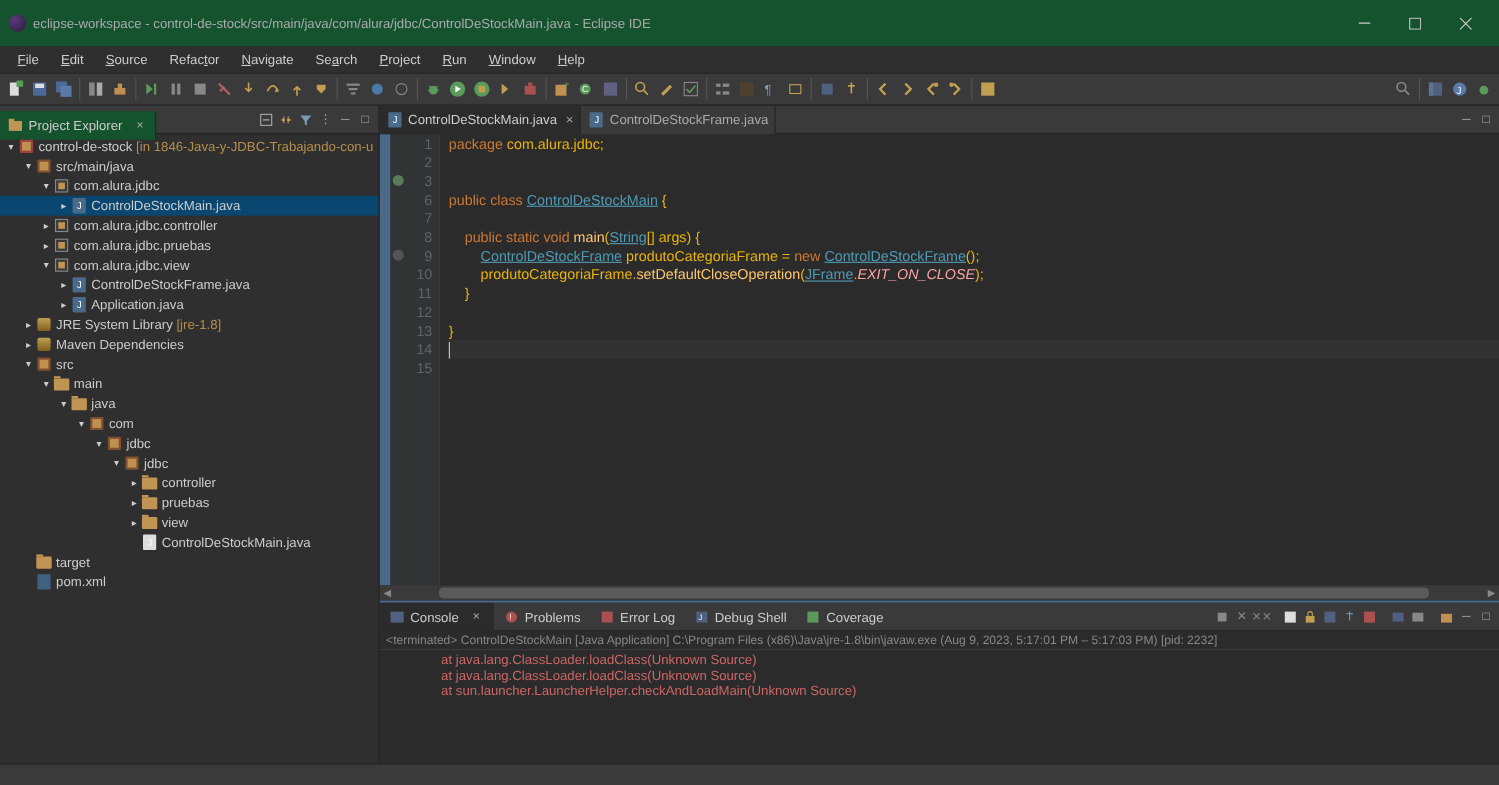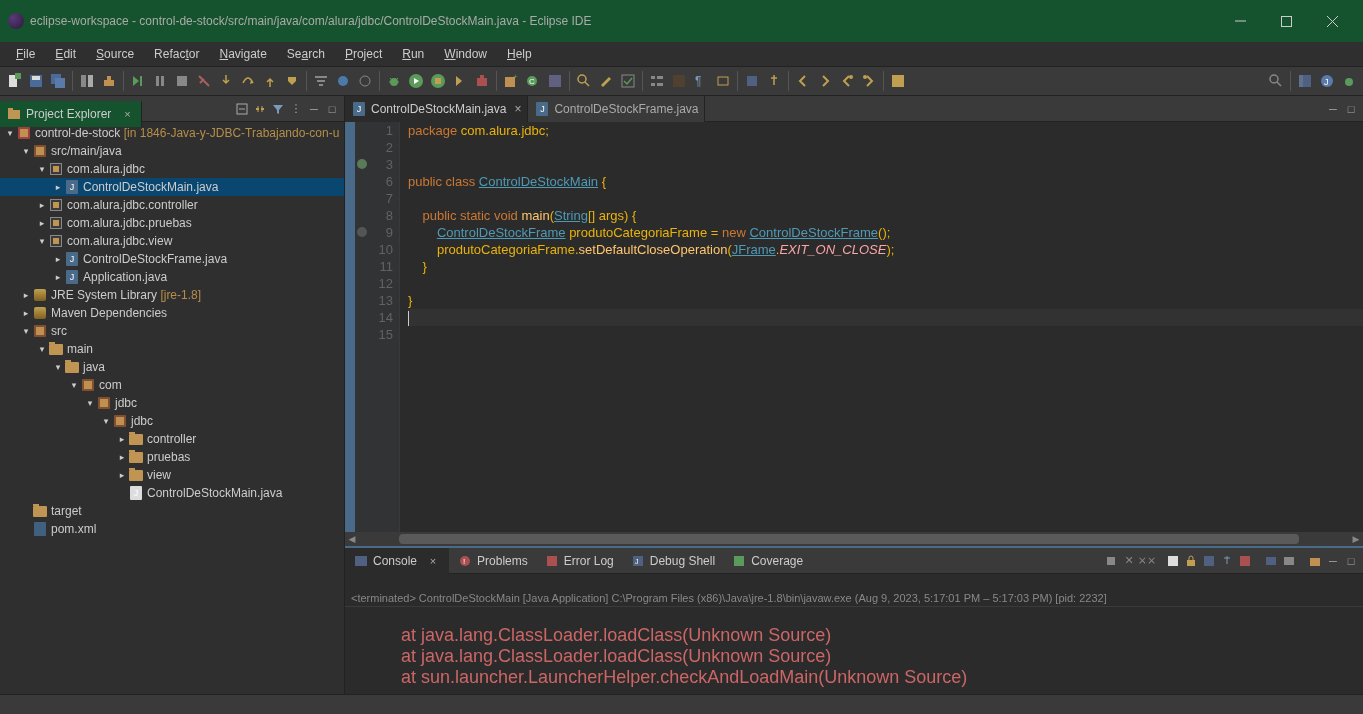--- a/index.html
+++ b/index.html
@@ -45,27 +45,27 @@
 .codelines .cl.current { background: #323232; }
 .cursor { display: inline-block; width: 1px; height: 15px; background: #ccc; vertical-align: middle; }
 .kw { color: #cc7832; }
 .type { color: #4e9ab5; text-decoration: underline; }
 .method { color: #ffc66d; }
 .ital { font-style: italic; color: #fca5a5; }
 .def { color: #eab308; }
 .hscroll { height: 14px; background: #3a3a3a; display: flex; align-items: center; }
 .hscroll .thumb { height: 10px; background: #5a5a5a; border-radius: 4px; margin-left: 40px; width: 900px; }
 .hscroll .arrow { width: 14px; text-align: center; color: #888; font-size: 9px; }
-.bottompanel { height: 148px; background: #2b2b2b; border-top: 2px solid #4a6a8a; display: flex; flex-direction: column; gap: 16px; }
+.bottompanel { height: 148px; background: #2b2b2b; border-top: 2px solid #4a6a8a; display: flex; flex-direction: column; }
 .bptabs { height: 26px; background: #3a3a3a; display: flex; align-items: center; border-bottom: 1px solid #222; }
 .bptab { height: 26px; display: flex; align-items: center; padding: 0 8px; gap: 4px; }
 .bptab.active { background: #2b2b2b; }
 .bpicons { margin-left: auto; display: flex; gap: 2px; padding-right: 4px; align-items: center; }
 .consolestatus { padding: 2px 6px; color: #888; font-size: 11px; border-bottom: 1px solid #3a3a3a; }
-.consoleout { flex: 1; font-family: Consolas, monospace; font-size: 18px; padding: 2px 6px; }
+.consoleout { flex: 1; font-family: Consolas, monospace; font-size: 12px; padding: 2px 6px; }
 .consoleout .trace { color: #cc6666; padding-left: 50px; }
 .bottombar { height: 20px; background: #3a3a3a; border-top: 1px solid #222; }
 
 
 .ico-folder { width: 14px; height: 11px; background: #c09553; border-radius: 1px; position: relative; }
 .ico-folder::before { content: ""; position: absolute; top: -2px; left: 0; width: 6px; height: 2px; background: #c09553; }
 .ico-pkg { width: 12px; height: 12px; background: #3a3a3a; border: 1px solid #888; position: relative; }
 .ico-pkg::after { content: ""; position: absolute; inset: 2px; background: #c09553; }
 .ico-java { width: 12px; height: 14px; background: #4a6a8a; border-radius: 1px; position: relative; }
 .ico-java::after { content: "J"; position: absolute; inset: 0; color: #fff; font-size: 9px; text-align: center; line-height: 14px; font-family: sans-serif; }

